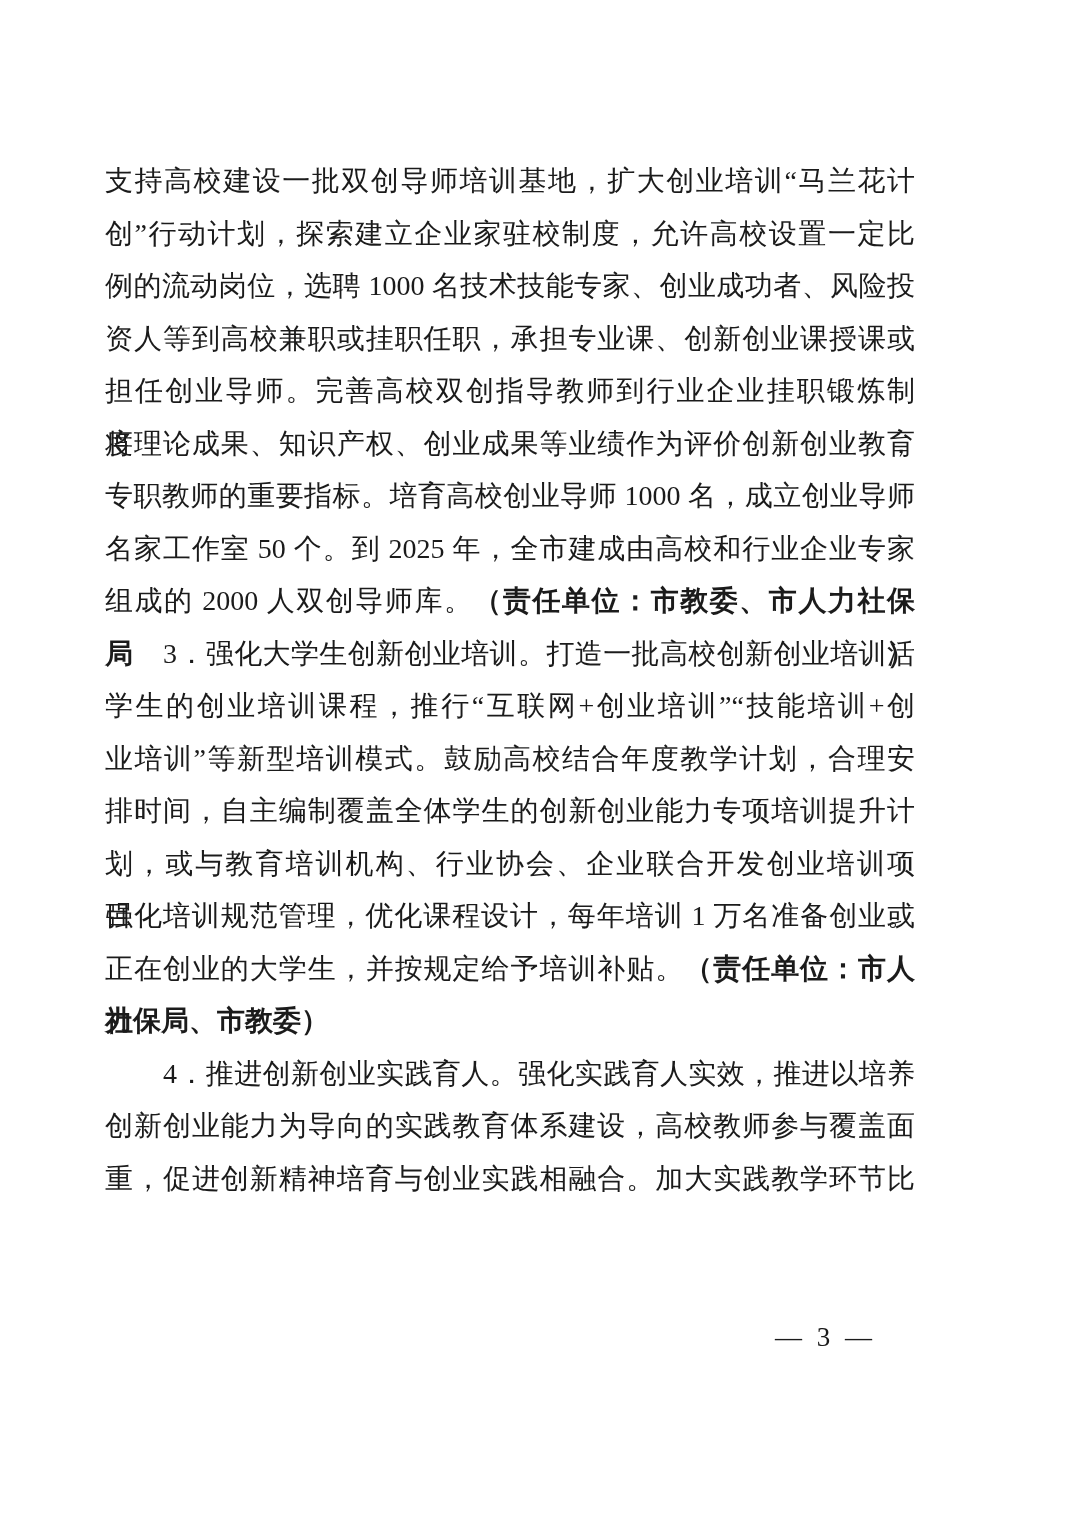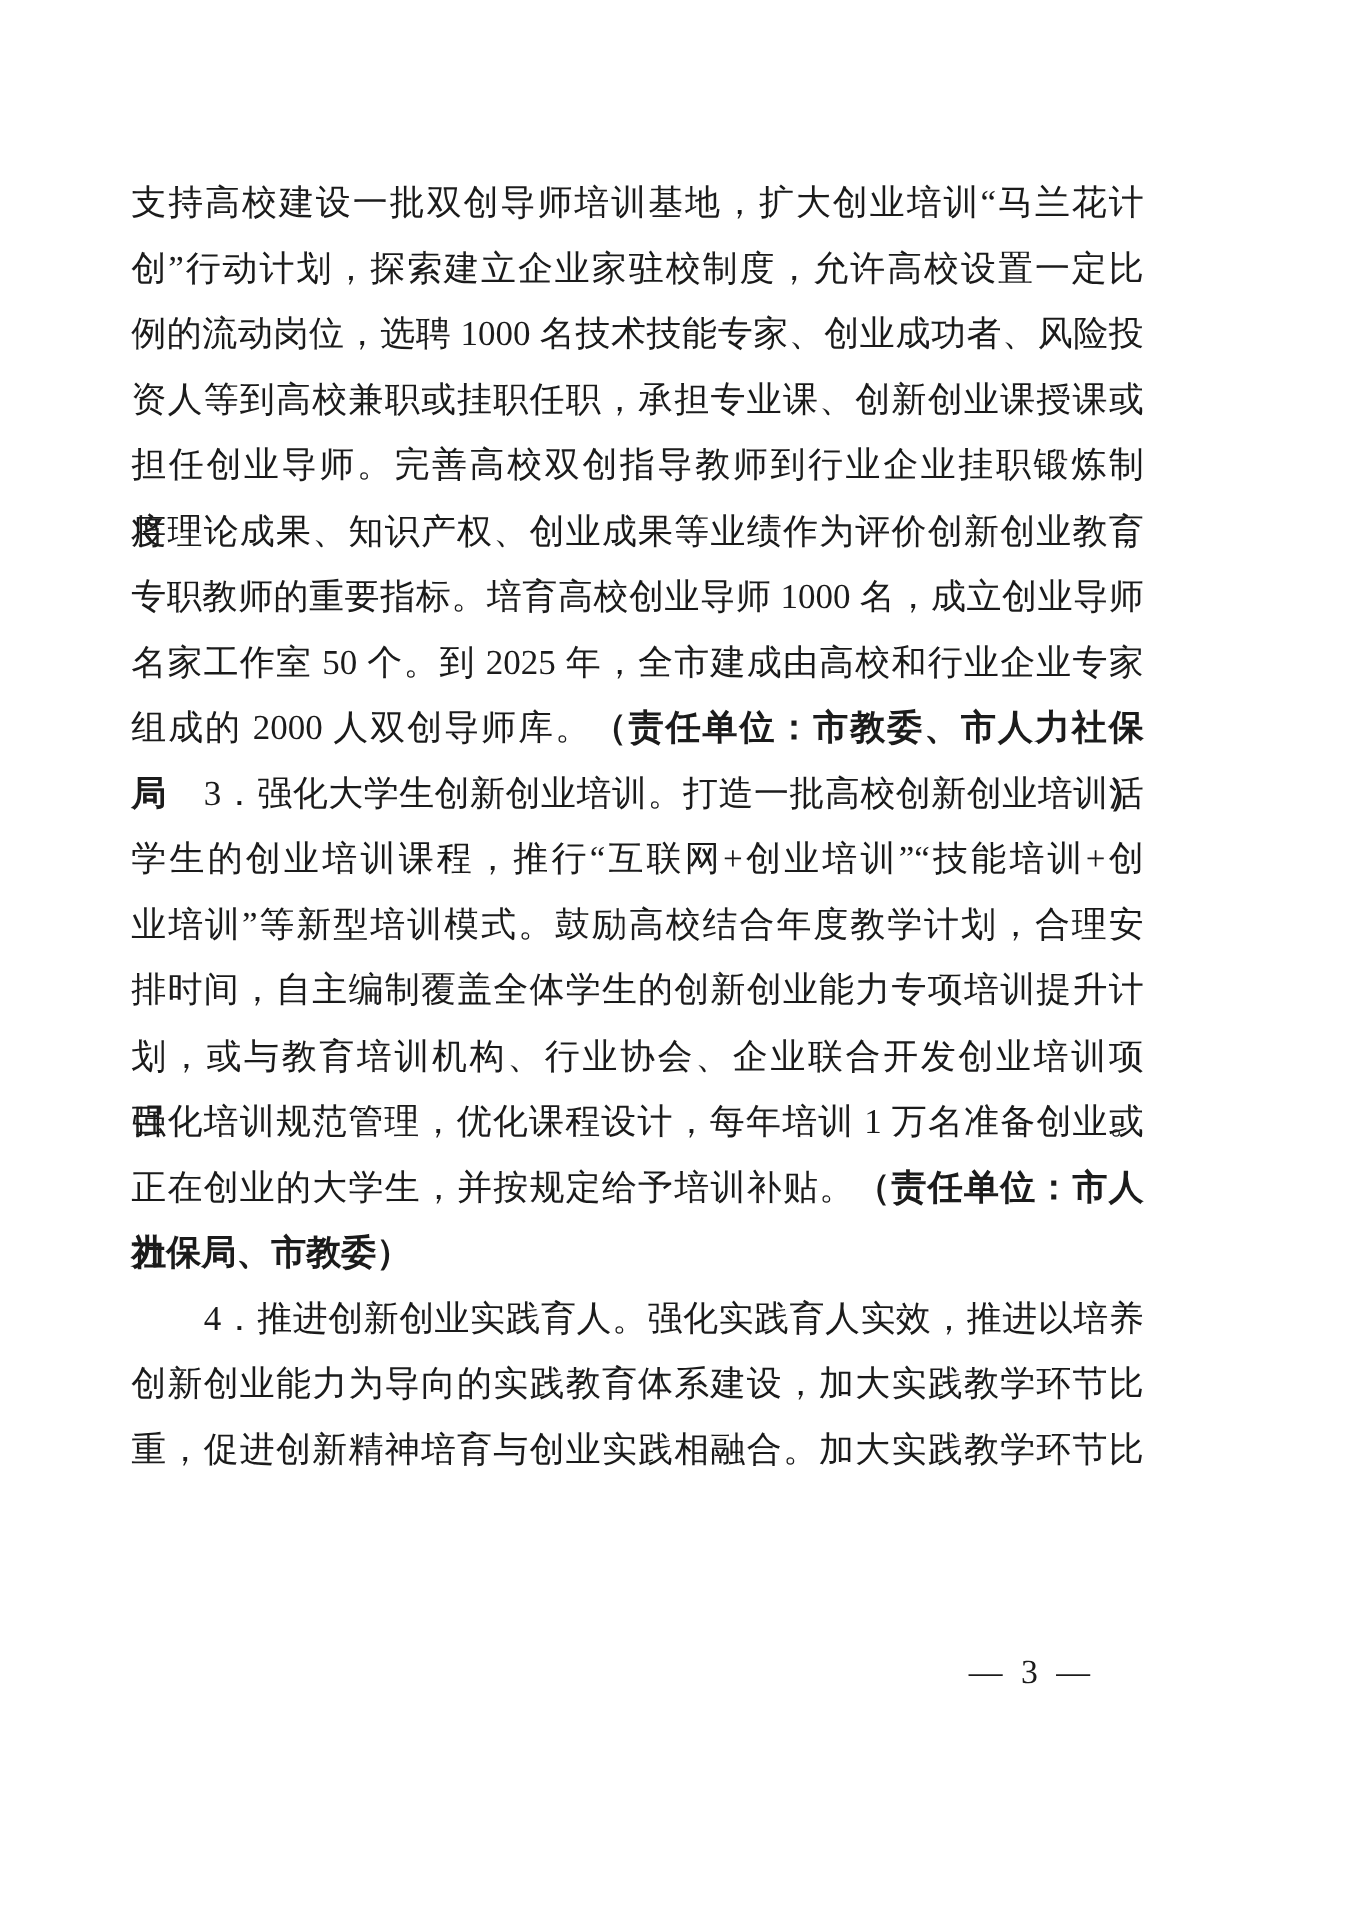--- a/index.html
+++ b/index.html
@@ -12,21 +12,21 @@
     width: 1080px;
     height: 1528px;
     background: #ffffff;
     overflow: hidden;
     font-family: "Liberation Serif", "DejaVu Serif", serif;
     color: #1b1b1b;
   }
   .textblock {
     position: absolute;
     left: 105px;
-    top: 137px;
+    top: 155px;
     width: 810px;
   }
   .line {
     font-size: 28px;
     line-height: 52.5px;
     height: 52.5px;
     text-align: justify;
     text-align-last: justify;
     text-justify: inter-character;
     white-space: normal;
@@ -69,19 +69,19 @@
     <div class="line"><span>组成的 2000 人双创导师库。</span><span class="bold">（责任单位：市教委、市人力社保局）</span></div>
     <div class="line indent"><span>3．强化大学生创新创业培训。打造一批高校创新创业培训活</span></div>
     <div class="line"><span>学生的创业培训课程，推行“互联网+创业培训”“技能培训+创</span></div>
     <div class="line"><span>业培训”等新型培训模式。鼓励高校结合年度教学计划，合理安</span></div>
     <div class="line"><span>排时间，自主编制覆盖全体学生的创新创业能力专项培训提升计</span></div>
     <div class="line"><span>划，或与教育培训机构、行业协会、企业联合开发创业培训项目。</span></div>
     <div class="line"><span>强化培训规范管理，优化课程设计，每年培训 1 万名准备创业或</span></div>
     <div class="line"><span>正在创业的大学生，并按规定给予培训补贴。</span><span class="bold">（责任单位：市人力</span></div>
     <div class="line no-stretch"><span class="bold">社保局、市教委）</span></div>
     <div class="line indent"><span>4．推进创新创业实践育人。强化实践育人实效，推进以培养</span></div>
-    <div class="line"><span>创新创业能力为导向的实践教育体系建设，加大实践教学环节比</span></div>
+    <div class="line"><span>创新创业能力为导向的实践教育体系建设，高校教师参与覆盖面</span></div>
     <div class="line"><span>重，促进创新精神培育与创业实践相融合。加大实践教学环节比</span></div>
   </div>
 
   <div class="footer">— 3 —</div>
 
 </div>
 
 </body></html>

